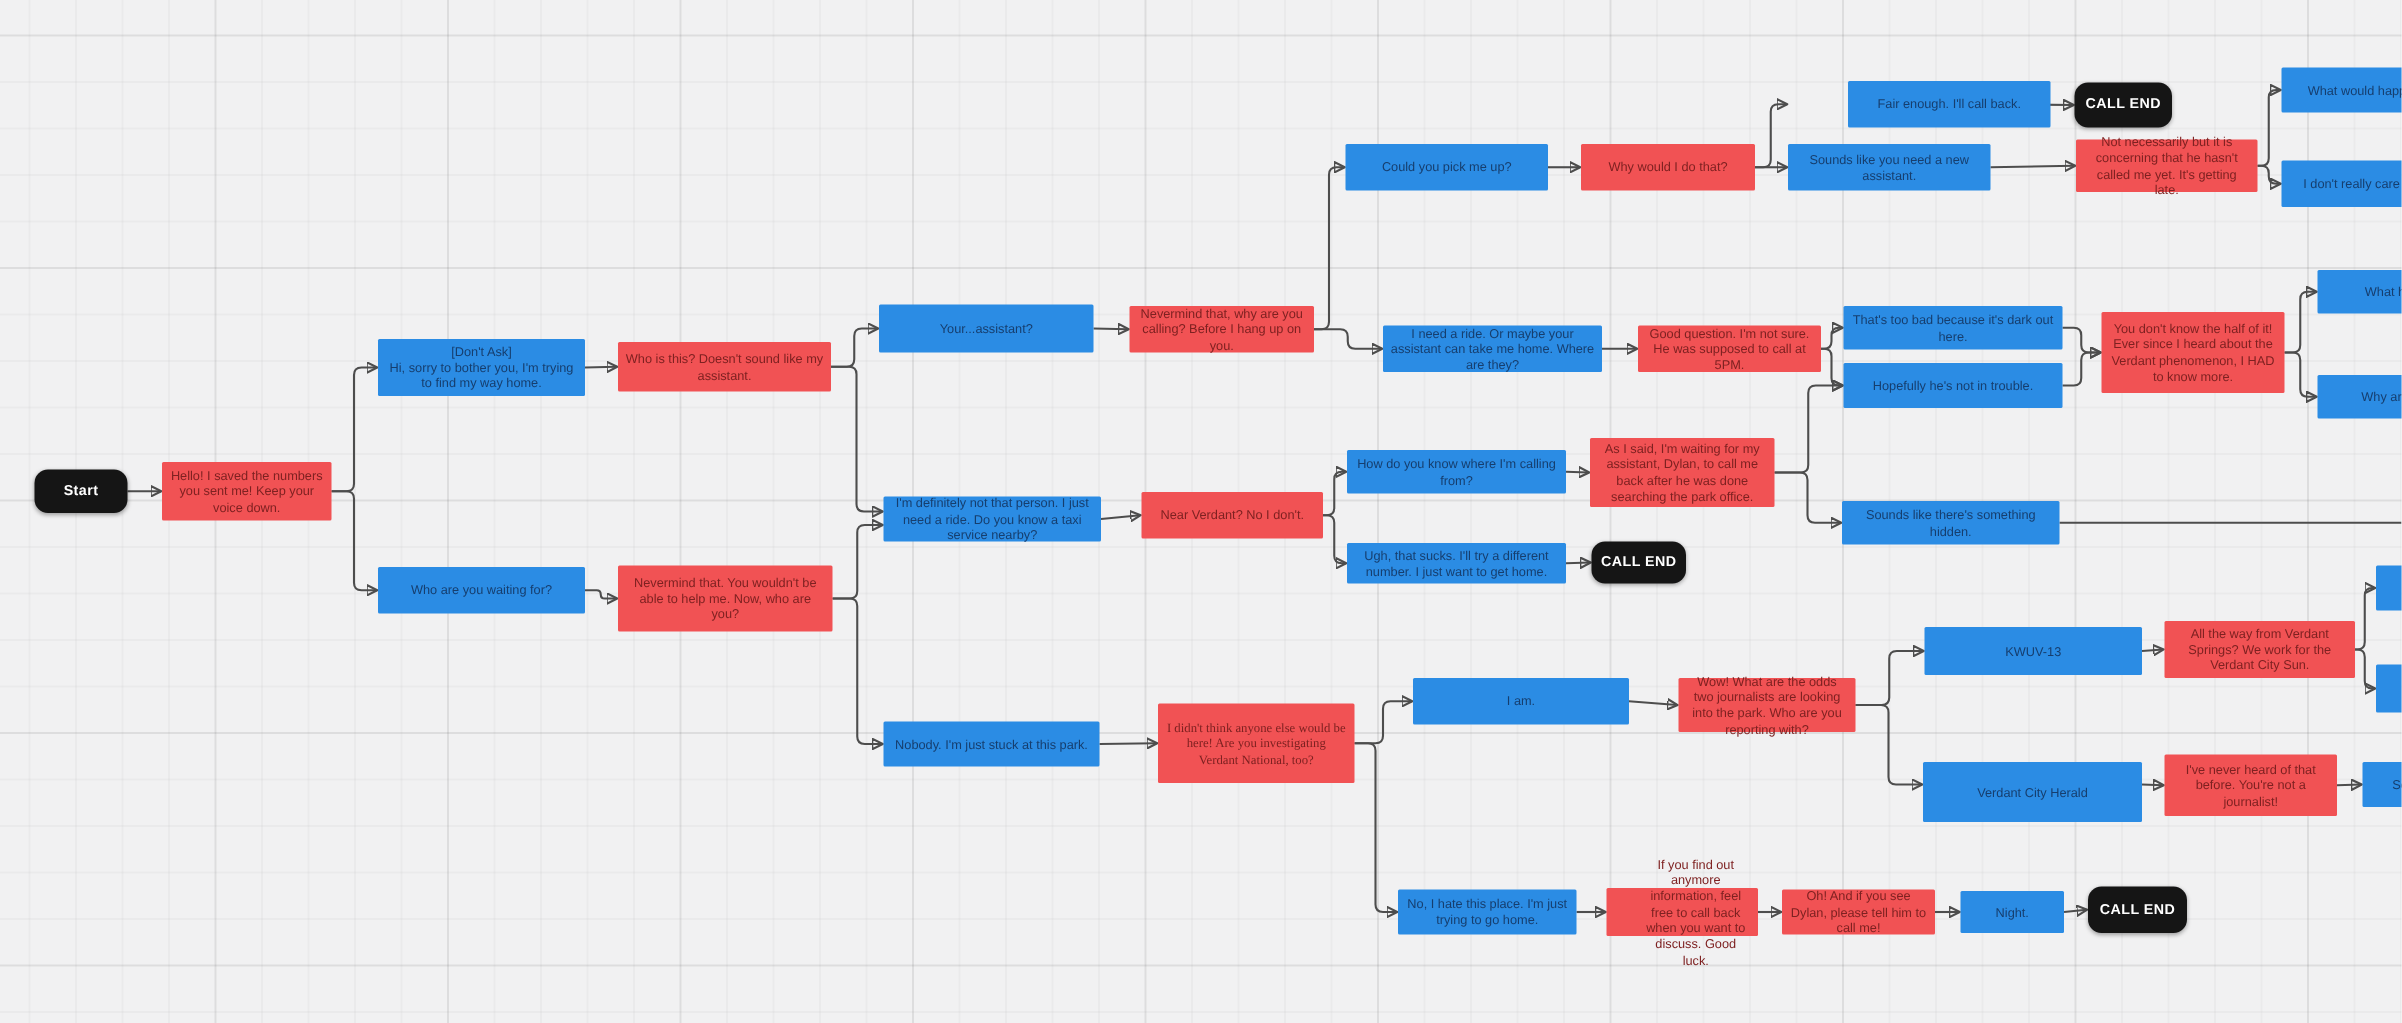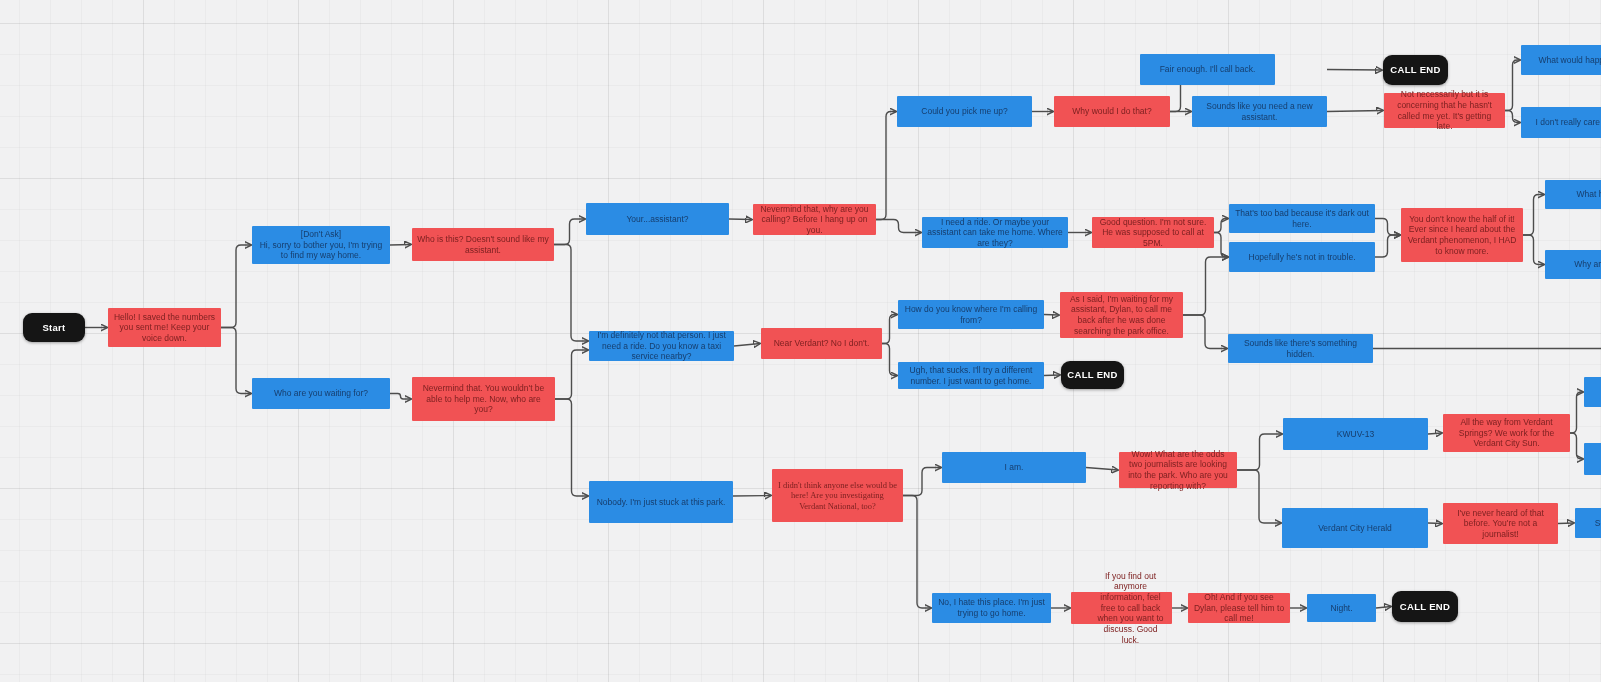--- a/index.html
+++ b/index.html
@@ -100,37 +100,37 @@
   <div id="node-layer">
       <div class="node start" style="left: 23px; top: 313px; width: 62px; height: 29px;"><span>Start</span></div>
       <div class="node npc" style="left: 108px; top: 308px; width: 113px; height: 39px;"><span>Hello! I saved the numbers you sent me! Keep your voice down.</span></div>
       <div class="node player" style="left: 252px; top: 226px; width: 138px; height: 38px;"><span>[Don't Ask]
 Hi, sorry to bother you, I'm trying to find my way home.</span></div>
       <div class="node player" style="left: 252px; top: 378px; width: 138px; height: 31px;"><span>Who are you waiting for?</span></div>
       <div class="node npc" style="left: 412px; top: 228px; width: 142px; height: 33px;"><span>Who is this? Doesn't sound like my assistant.</span></div>
       <div class="node npc" style="left: 412px; top: 377px; width: 143px; height: 44px;"><span>Nevermind that. You wouldn't be able to help me. Now, who are you?</span></div>
       <div class="node player" style="left: 586px; top: 203px; width: 143px; height: 32px;"><span>Your...assistant?</span></div>
       <div class="node player" style="left: 589px; top: 331px; width: 145px; height: 30px;"><span>I'm definitely not that person. I just need a ride. Do you know a taxi service nearby?</span></div>
-      <div class="node player" style="left: 589px; top: 481px; width: 144px; height: 42px;"><span>Nobody. I'm just stuck at this park.</span></div>
+      <div class="node player" style="left: 589px; top: 481px; width: 144px; height: 30px;"><span>Nobody. I'm just stuck at this park.</span></div>
       <div class="node npc" style="left: 753px; top: 204px; width: 123px; height: 31px;"><span>Nevermind that, why are you calling? Before I hang up on you.</span></div>
       <div class="node npc" style="left: 761px; top: 328px; width: 121px; height: 31px;"><span>Near Verdant? No I don't.</span></div>
       <div class="node npc" style="left: 772px; top: 469px; width: 131px; height: 53px; font-family: Liberation Serif, serif;"><span>I didn't think anyone else would be here! Are you investigating Verdant National, too?</span></div>
       <div class="node player" style="left: 897px; top: 96px; width: 135px; height: 31px;"><span>Could you pick me up?</span></div>
       <div class="node player" style="left: 922px; top: 217px; width: 146px; height: 31px;"><span>I need a ride. Or maybe your assistant can take me home. Where are they?</span></div>
       <div class="node player" style="left: 898px; top: 300px; width: 146px; height: 29px;"><span>How do you know where I'm calling from?</span></div>
       <div class="node player" style="left: 898px; top: 362px; width: 146px; height: 27px;"><span>Ugh, that sucks. I'll try a different number. I just want to get home.</span></div>
       <div class="node player" style="left: 942px; top: 452px; width: 144px; height: 31px;"><span>I am.</span></div>
       <div class="node player" style="left: 932px; top: 593px; width: 119px; height: 30px; text-align: center;"><span>No, I hate this place. I'm just trying to go home.</span></div>
       <div class="node npc" style="left: 1054px; top: 96px; width: 116px; height: 31px;"><span>Why would I do that?</span></div>
       <div class="node npc" style="left: 1092px; top: 217px; width: 122px; height: 31px;"><span>Good question. I'm not sure. He was supposed to call at 5PM.</span></div>
       <div class="node npc" style="left: 1060px; top: 292px; width: 123px; height: 46px;"><span>As I said, I'm waiting for my assistant, Dylan, to call me back after he was done searching the park office.</span></div>
       <div class="node end" style="left: 1061px; top: 361px; width: 63px; height: 28px;"><span>CALL END</span></div>
       <div class="node npc" style="left: 1119px; top: 452px; width: 118px; height: 36px;"><span>Wow! What are the odds two journalists are looking into the park. Who are you reporting with?</span></div>
       <div class="node npc" style="left: 1071px; top: 592px; width: 101px; height: 32px; padding-left: 23px;"><span>If you find out anymore information, feel free to call back when you want to discuss. Good luck.</span></div>
-      <div class="node player" style="left: 1140px; top: 54px; width: 135px; height: 31px;"><span>Fair enough. I'll call back.</span></div>
+      <div class="node player" style="left: 1232px; top: 54px; width: 135px; height: 31px;"><span>Fair enough. I'll call back.</span></div>
       <div class="node player" style="left: 1192px; top: 96px; width: 135px; height: 31px;"><span>Sounds like you need a new assistant.</span></div>
       <div class="node player" style="left: 1229px; top: 204px; width: 146px; height: 29px;"><span>That's too bad because it's dark out here.</span></div>
       <div class="node player" style="left: 1229px; top: 242px; width: 146px; height: 30px;"><span>Hopefully he's not in trouble.</span></div>
       <div class="node player" style="left: 1228px; top: 334px; width: 145px; height: 29px;"><span>Sounds like there's something hidden.</span></div>
       <div class="node end" style="left: 1383px; top: 55px; width: 65px; height: 30px;"><span>CALL END</span></div>
       <div class="node npc" style="left: 1384px; top: 93px; width: 121px; height: 35px;"><span>Not necessarily but it is concerning that he hasn't called me yet. It's getting late.</span></div>
       <div class="node npc" style="left: 1401px; top: 208px; width: 122px; height: 54px;"><span>You don't know the half of it! Ever since I heard about the Verdant phenomenon, I HAD to know more.</span></div>
       <div class="node player" style="left: 1283px; top: 418px; width: 145px; height: 32px;"><span>KWUV-13</span></div>
       <div class="node npc" style="left: 1443px; top: 414px; width: 127px; height: 38px;"><span>All the way from Verdant Springs? We work for the Verdant City Sun.</span></div>
       <div class="node player" style="left: 1282px; top: 508px; width: 146px; height: 40px;"><span>Verdant City Herald</span></div>

